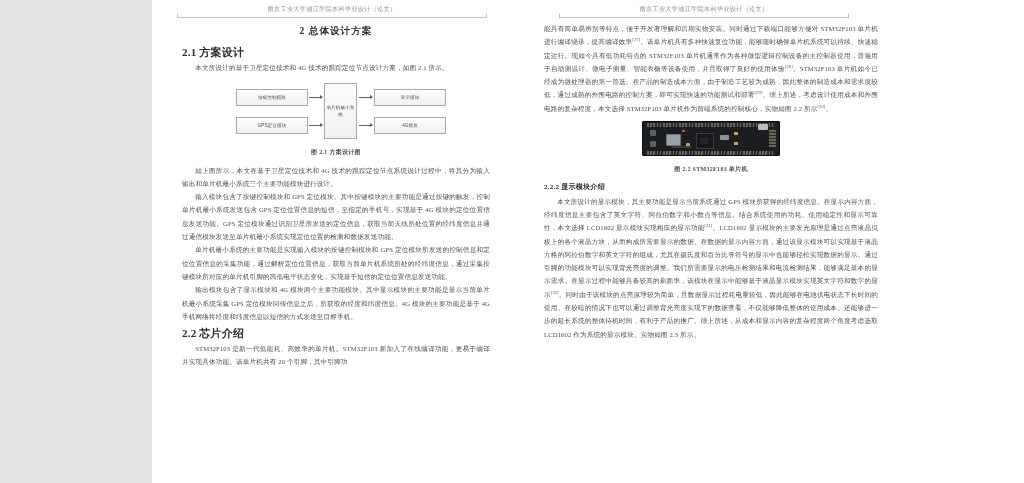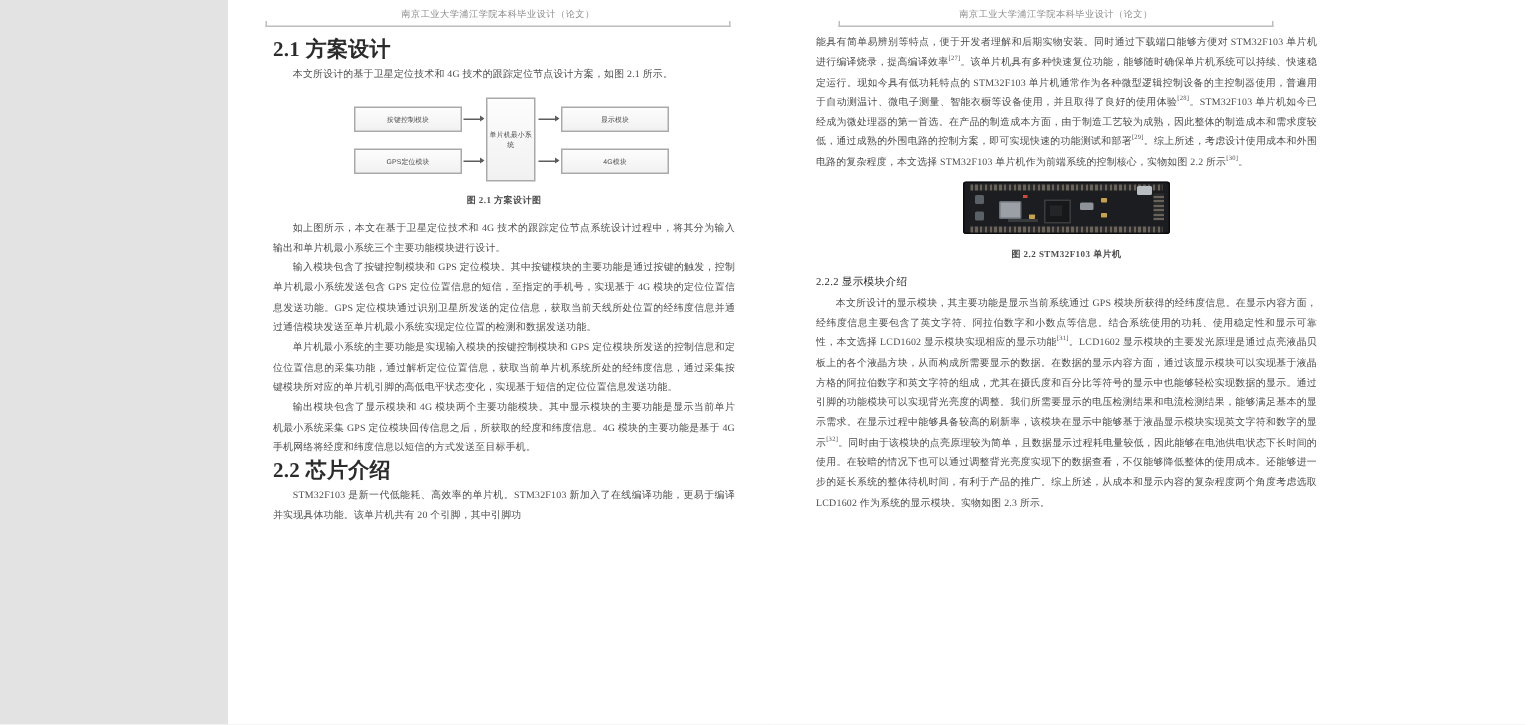--- a/index.html
+++ b/index.html
@@ -59,25 +59,25 @@
     line-height:13.3px;
     color:#4e4e4e;
     text-align:justify;
     letter-spacing:.15px;
   }
   .chap-title{
     text-align:center;font-weight:bold;font-size:9.6px;color:#2e2e2e;
     letter-spacing:1px;margin:0 0 8px 0;line-height:14px;
   }
   h2.sec{
-    font-size:14px;font-weight:bold;color:#2b2b2b;
+    font-size:11px;font-weight:bold;color:#2b2b2b;
     margin:4px 0 3px 0;line-height:12px;letter-spacing:.2px;
   }
   h3.sec3{
-    font-size:7.1px;font-weight:normal;color:#2b2b2b;
+    font-size:7.1px;font-weight:bold;color:#2b2b2b;
     margin:4px 0 2px 0;line-height:12px;letter-spacing:.2px;
   }
   p.para{margin:0;text-indent:13.2px;}
   sup{font-size:4.4px;vertical-align:super;line-height:0;}
 
   
   .figblock{margin:7px 0 2px 0;}
   .diagram{position:relative;width:100%;height:62px;}
   .dg-box{
     position:absolute;box-sizing:border-box;
@@ -168,20 +168,21 @@
 
     <div class="sheet sheet-l">
 
       <div class="hdr">
         <div class="hdr-txt">南京工业大学浦江学院本科毕业设计（论文）</div>
         <div class="hdr-rule" style="width:310px;"></div>
       </div>
 
       <div class="body" style="left:30px;right:22px;top:24px;">
 
+        <div class="chap-title">2  总体设计方案</div>
 
         <h2 class="sec">2.1 方案设计</h2>
         <p class="para">本文所设计的基于卫星定位技术和 4G 技术的跟踪定位节点设计方案，如图 2.1 所示。</p>
 
         <div class="figblock">
           <div class="diagram">
             <div class="dg-box" style="left:54px;top:8px;width:72px;height:17px;">
                 <span>按键控制模块</span>
               </div>
             <div class="dg-box" style="left:54px;top:36px;width:72px;height:17px;">

